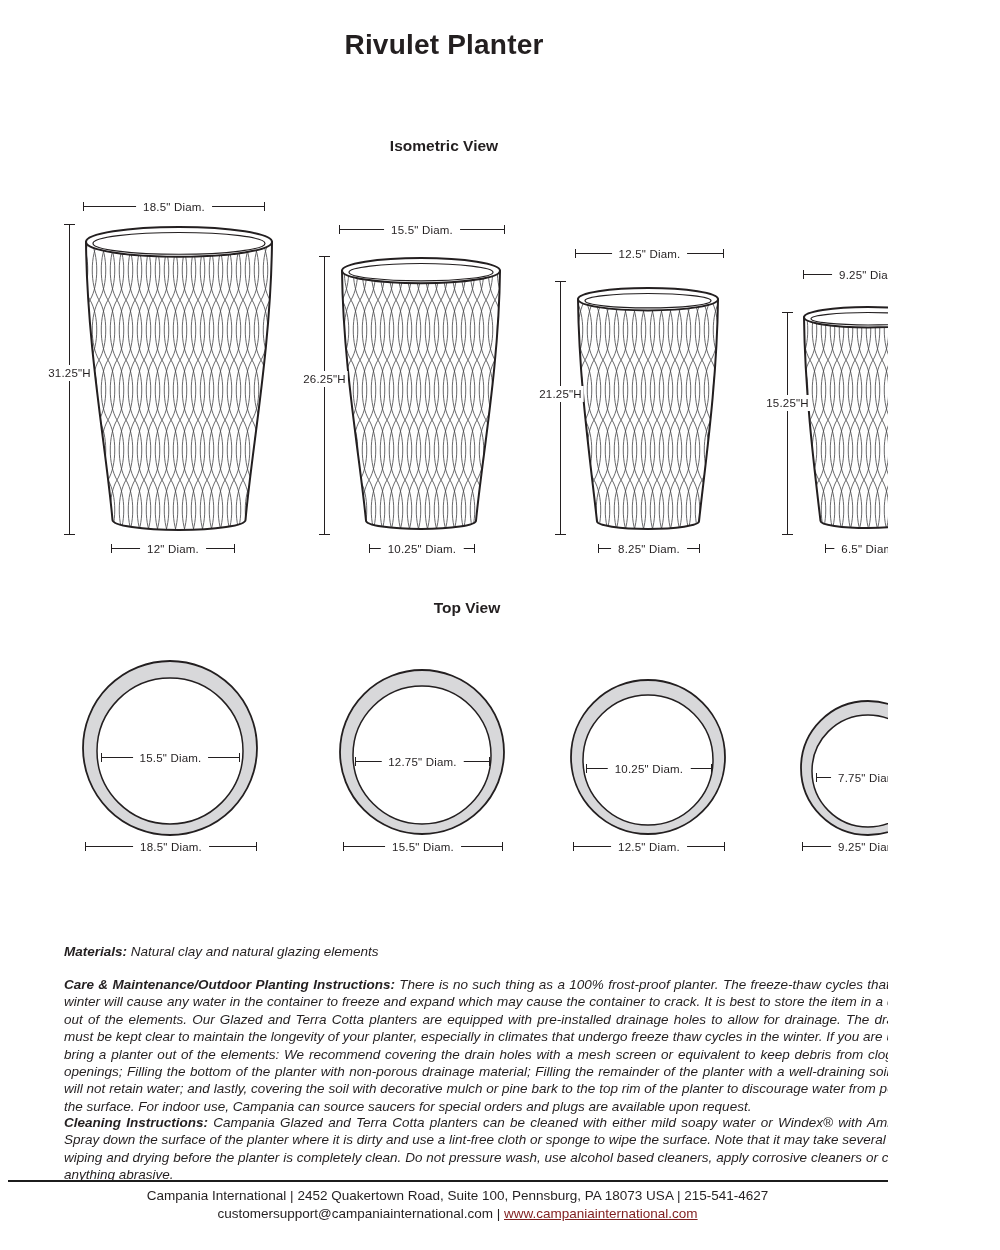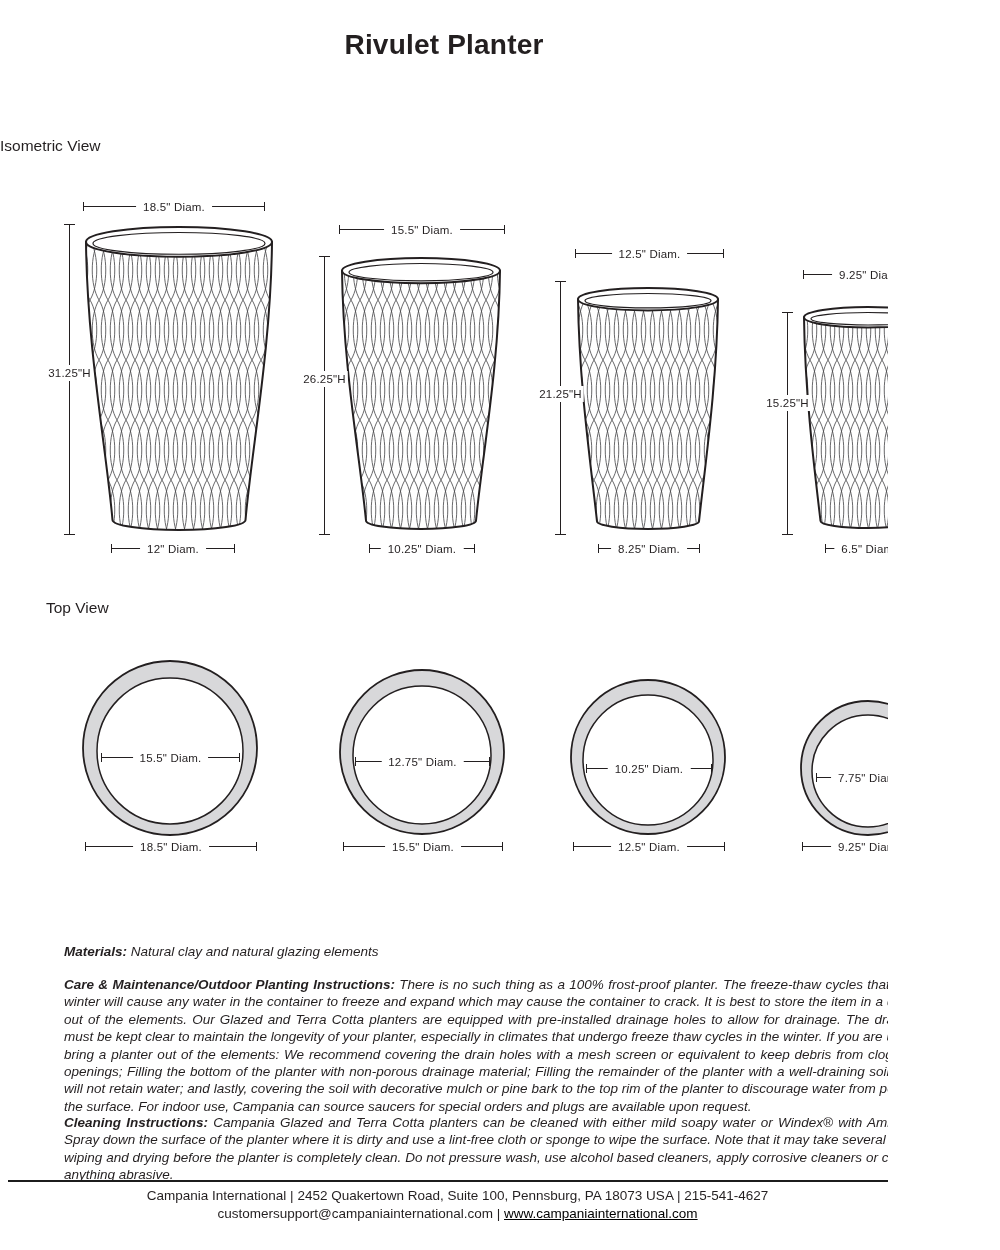--- a/index.html
+++ b/index.html
@@ -3,22 +3,22 @@
 <meta charset="utf-8">
 <style>
   :root{ --ink:#231f20; }
   html,body{margin:0;padding:0;background:#fff;}
   .page{position:relative;width:888px;height:1250px;background:#fff;overflow:hidden;
         font-family:"Liberation Sans", sans-serif;color:var(--ink);border-radius:31px;}
   svg.drawing{position:absolute;left:0;top:0;pointer-events:none;}
 
   .page-title{position:absolute;left:0;right:0;top:29px;text-align:center;
               font-size:28px;font-weight:bold;letter-spacing:.2px;}
-  .sec-heading{position:absolute;left:0;right:0;text-align:left;
-               font-size:15.5px;font-weight:normal;}
+  .sec-heading{position:absolute;left:0;right:0;text-align:center;
+               font-size:15.5px;font-weight:bold;}
 
   
   .hdim{position:absolute;height:9px;
         border-left:1px solid var(--ink);border-right:1px solid var(--ink);}
   .hdim::before{content:"";position:absolute;left:0;right:0;top:4px;
         border-top:1px solid var(--ink);}
   .hdim .lbl{position:absolute;left:50%;top:4.5px;transform:translate(-50%,-50%);
         background:#fff;padding:0 7px;white-space:nowrap;font-size:11.5px;
         letter-spacing:.2px;color:var(--ink);}
 
@@ -30,21 +30,21 @@
   .vdim .lbl{position:absolute;left:5.5px;transform:translate(-50%,-50%);
         background:#fff;padding:2px 2px;white-space:nowrap;font-size:11.5px;
         letter-spacing:.2px;color:var(--ink);}
 
   .info{position:absolute;left:64px;width:878px;font-size:13.5px;
         line-height:17.4px;text-align:justify;font-style:italic;}
   .info b{font-weight:bold;}
 
   .rule{position:absolute;left:8px;width:984px;height:2px;background:#1c1c1c;}
   .footer-line{position:absolute;left:0;right:0;text-align:center;font-size:13.5px;padding-left:27px;}
-  .footer-link{color:#000000;text-decoration:underline;cursor:pointer;}
+  .footer-link{color:#7f1d1d;text-decoration:underline;cursor:pointer;}
 </style>
 </head>
 <body>
 
 <div class="page">
 
   <svg class="drawing" id="drawing" width="1000" height="1250" viewBox="0 0 1000 1250">
       <defs>
         <pattern id="riv" width="9" height="60" patternUnits="userSpaceOnUse">
           <path d="M0,0 C9,15 9,45 0,60" fill="none" stroke="#4c4c4e" stroke-width="0.85"></path>

